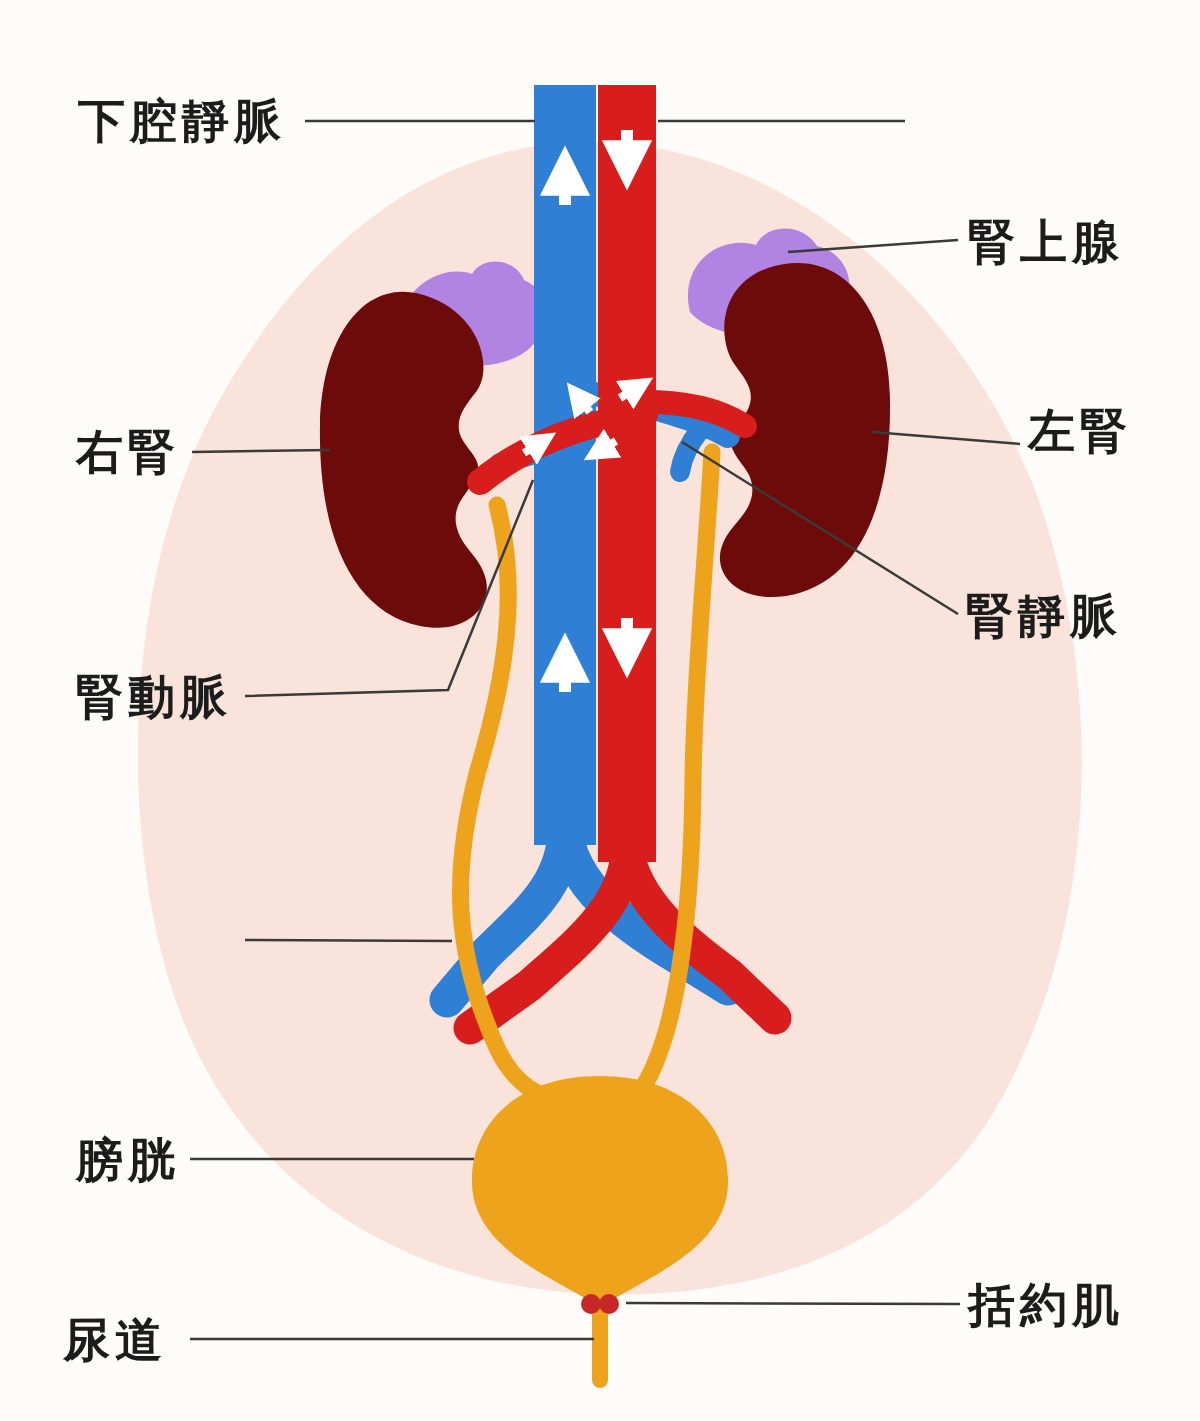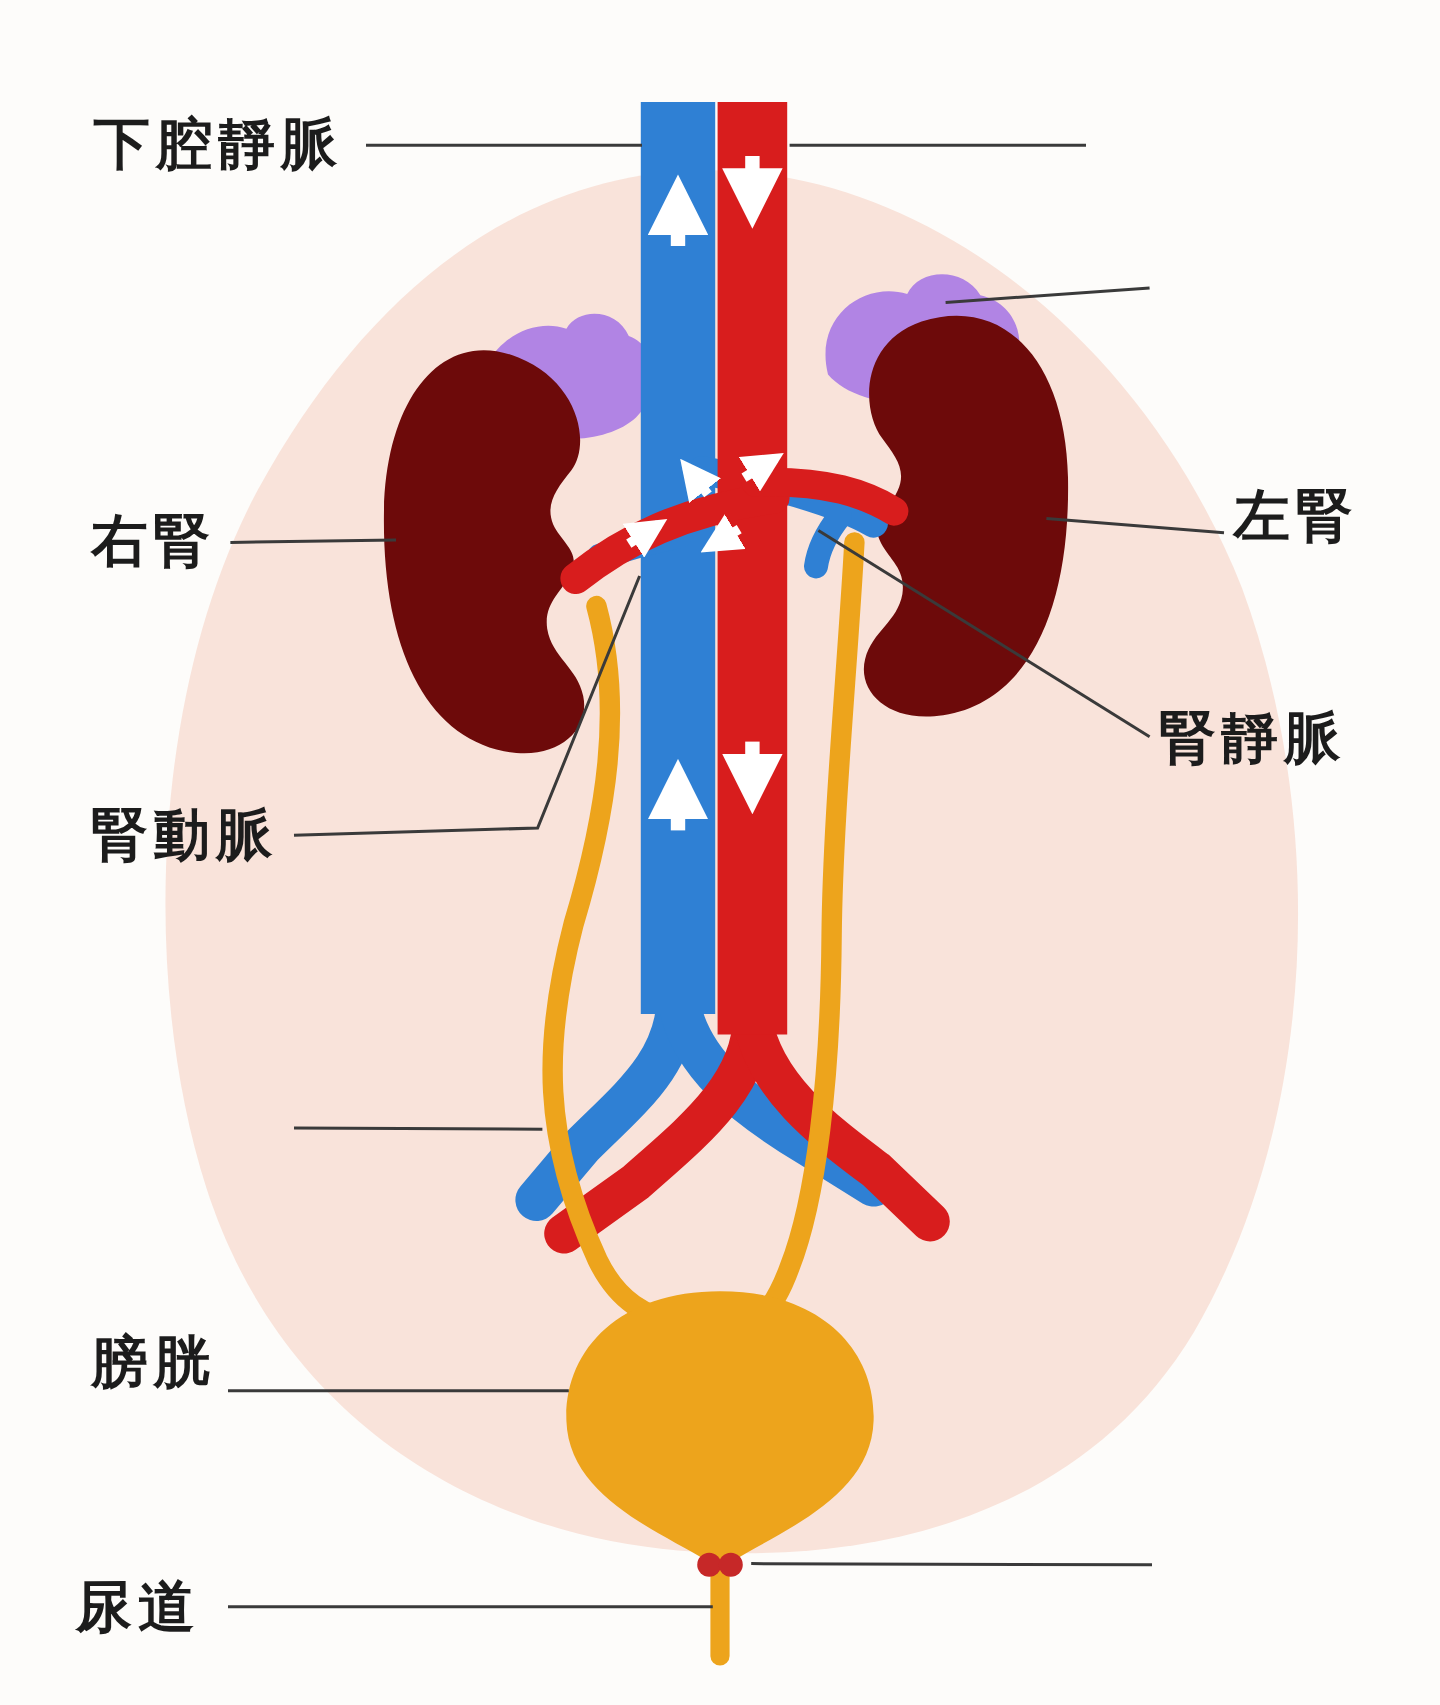--- a/index.html
+++ b/index.html
@@ -114,28 +114,30 @@
       <path d="M245,940 L452,941"></path>
       <path d="M190,1159 L474,1159"></path>
       <path d="M960,1304 L626,1303"></path>
       <path d="M190,1339 L594,1339"></path>
     </g>
   </svg>
 
   <div class="label" style="top:97px;left:78px">下腔靜脈</div>
 
 
+  <div class="label" style="top:218px;left:968px">腎上腺</div>
 
   <div class="label" style="top:428px;left:76px">右腎</div>
 
   <div class="label" style="top:407px;left:1028px">左腎</div>
 
   <div class="label" style="top:673px;left:76px">腎動脈</div>
 
   <div class="label" style="top:592px;left:966px">腎靜脈</div>
 
 
-  <div class="label" style="top:1112px;left:76px">膀胱</div>
+  <div class="label" style="top:1136px;left:76px">膀胱</div>
 
+  <div class="label" style="top:1281px;left:968px">括約肌</div>
 
   <div class="label" style="top:1316px;left:63px">尿道</div>
 
 </div>
 
 </body></html>

